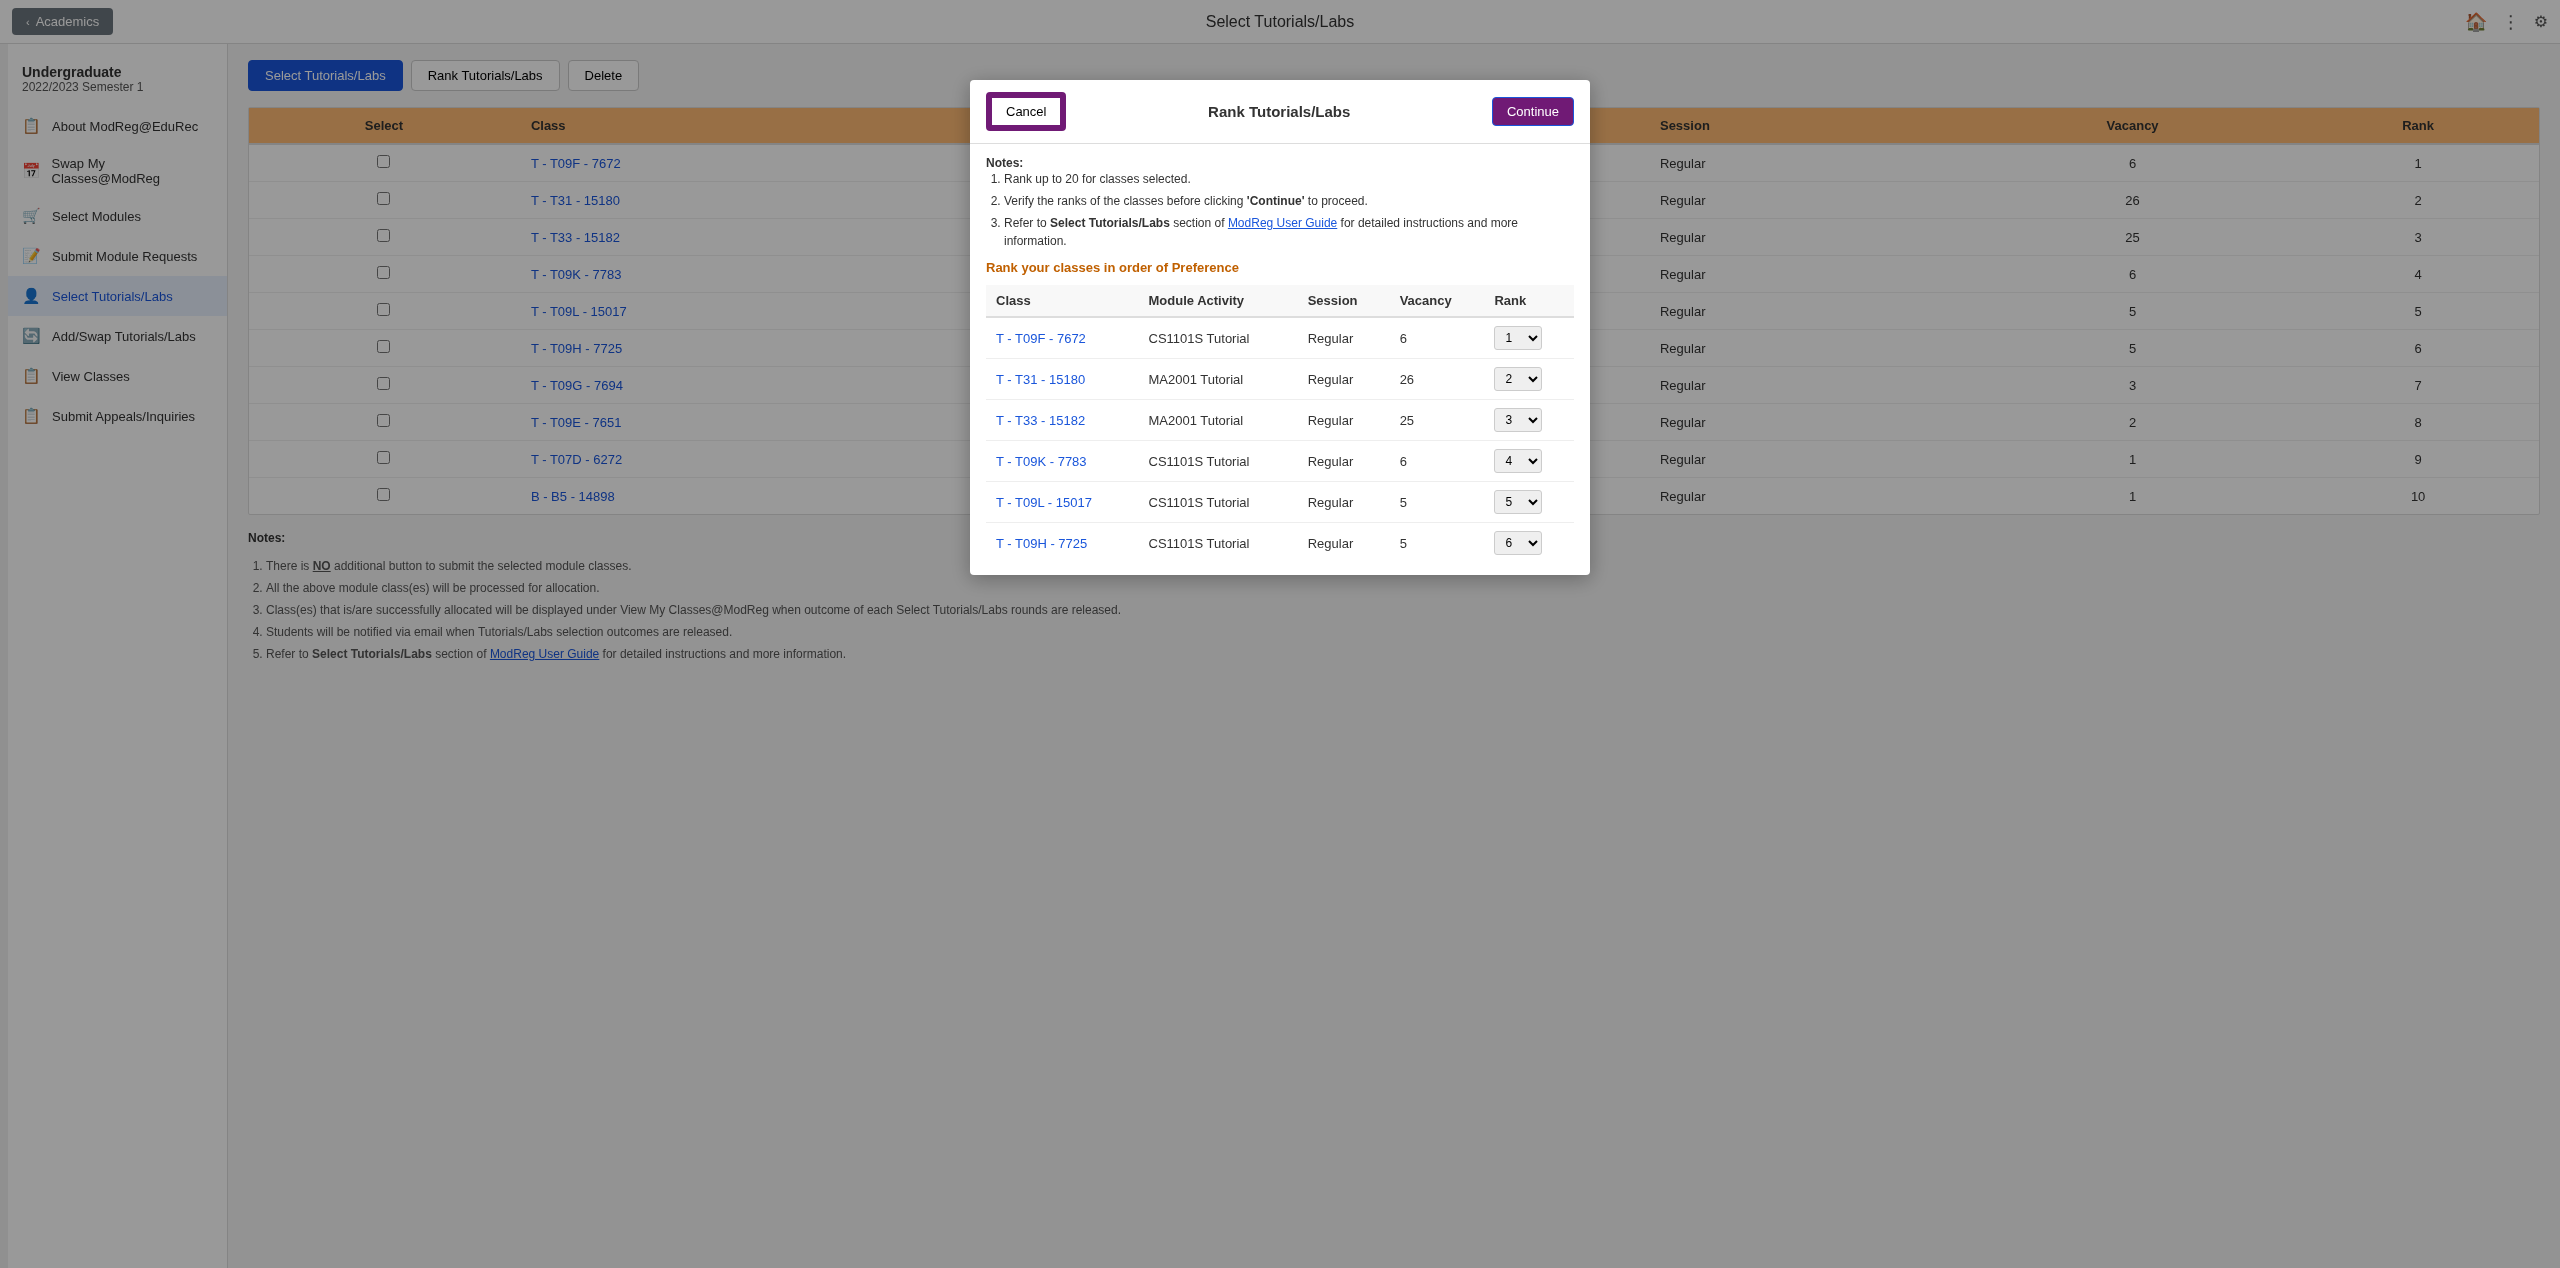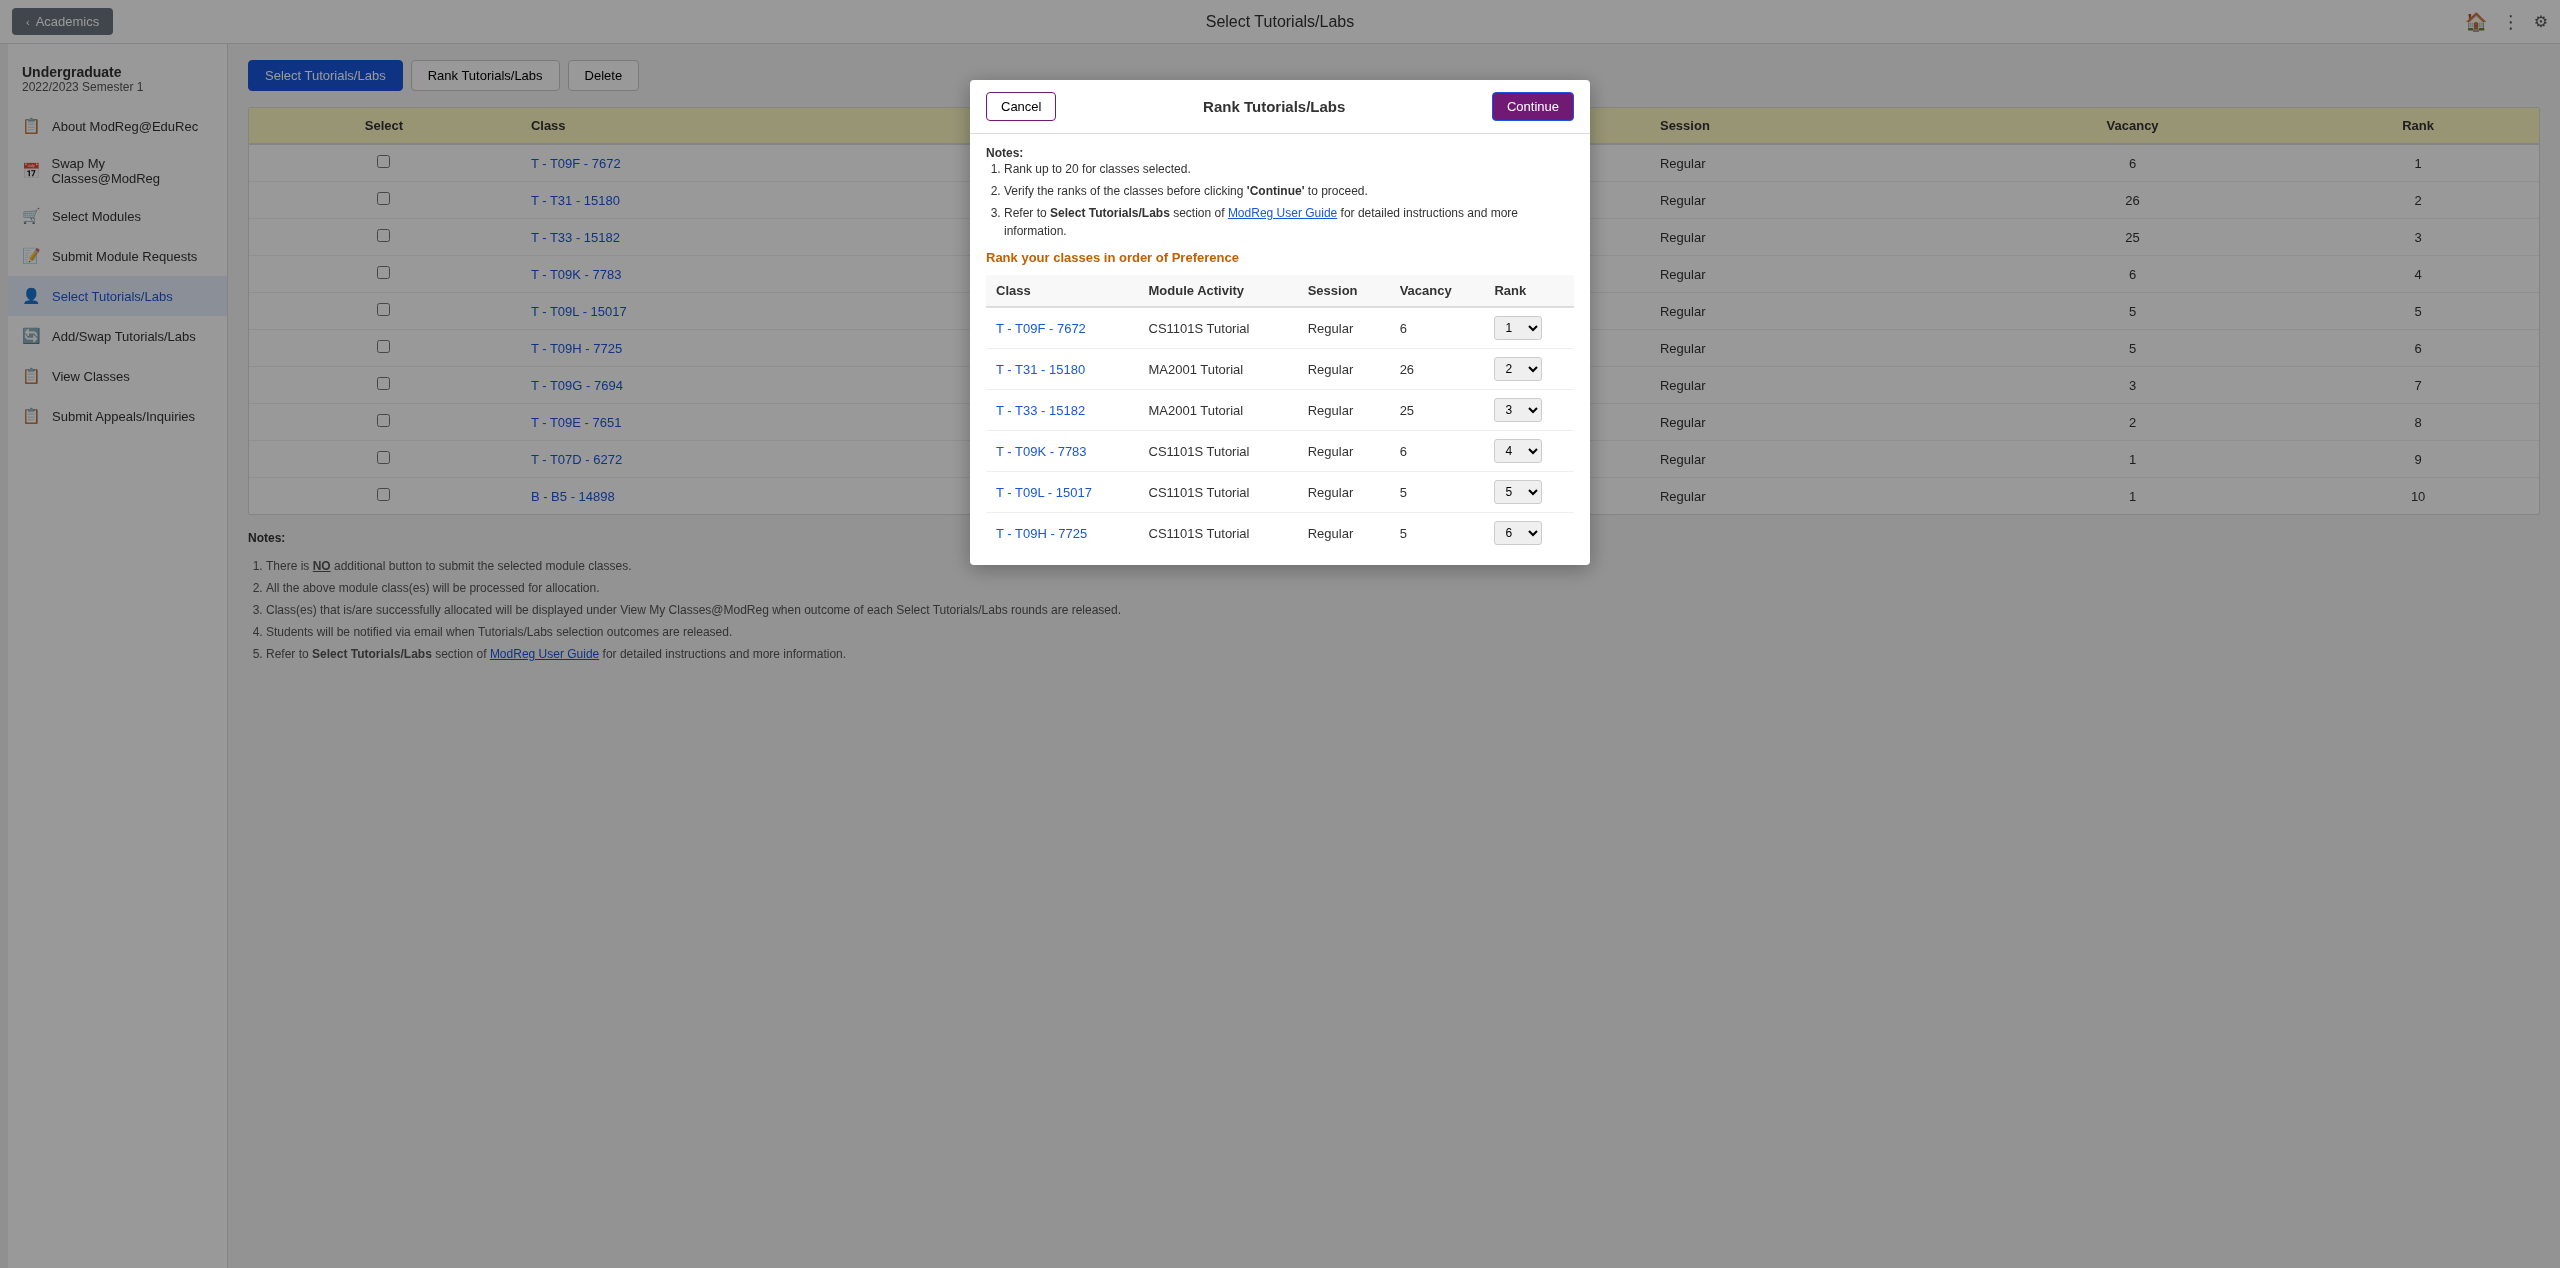--- a/index.html
+++ b/index.html
@@ -47,21 +47,21 @@
     .main { flex: 1; padding: 16px 20px; background: #f5f5f5; }
 
     
     .toolbar { display: flex; gap: 8px; margin-bottom: 16px; }
     .btn { padding: 7px 16px; border: 1px solid #ccc; border-radius: 4px; cursor: pointer; font-size: 13px; background: #fff; }
     .btn.primary { background: #1a56db; color: #fff; border-color: #1a56db; }
 
     
     .table-container { background: #fff; border: 1px solid #ddd; border-radius: 2px; }
     table { width: 100%; border-collapse: collapse; }
-    th { background: #fef9c3; font-weight: 600; padding: 10px 12px; text-align: left; border-bottom: 2px solid #ddd; font-size: 13px; }
+    th { background: #fdba74; font-weight: 600; padding: 10px 12px; text-align: left; border-bottom: 2px solid #ddd; font-size: 13px; }
     td { padding: 10px 12px; border-bottom: 1px solid #eee; font-size: 13px; }
     tr:last-child td { border-bottom: none; }
     td.link { color: #1a56db; cursor: pointer; }
     td.center, th.center { text-align: center; }
     td input[type="checkbox"] { cursor: pointer; }
 
     
     .notes-section { margin-top: 16px; font-size: 12px; color: #555; }
     .notes-section .notes-title { font-weight: bold; color: #333; }
     .notes-section ol { padding-left: 18px; margin-top: 12px; }
@@ -79,21 +79,21 @@
       background: #fff; border-radius: 4px; width: 620px;
       max-height: 500px; display: flex; flex-direction: column;
       box-shadow: 0 4px 20px rgba(0,0,0,0.3);
     }
     .modal-header {
       display: flex; align-items: center; justify-content: space-between;
       padding: 12px 16px; border-bottom: 1px solid #ddd;
     }
     .modal-title { font-size: 15px; font-weight: 600; flex: 1; text-align: center; }
     .modal-cancel-btn {
-      padding: 6px 14px; border: 1px solid #701a75; border-radius: 4px;
+      padding: 6px 14px; border: 6px solid #701a75; border-radius: 4px;
       background: #fff; cursor: pointer; font-size: 13px;
     }
     .modal-continue-btn {
       padding: 6px 14px; border: 1px solid #1a56db; border-radius: 4px;
       background: #701a75; color: #fff; cursor: pointer; font-size: 13px;
     }
     .modal-body { padding: 12px 16px; overflow-y: auto; flex: 1; }
     .modal-notes { font-size: 12px; color: #333; margin-bottom: 10px; }
     .modal-notes .notes-bold { font-weight: bold; }
     .modal-notes ol { padding-left: 18px; }

